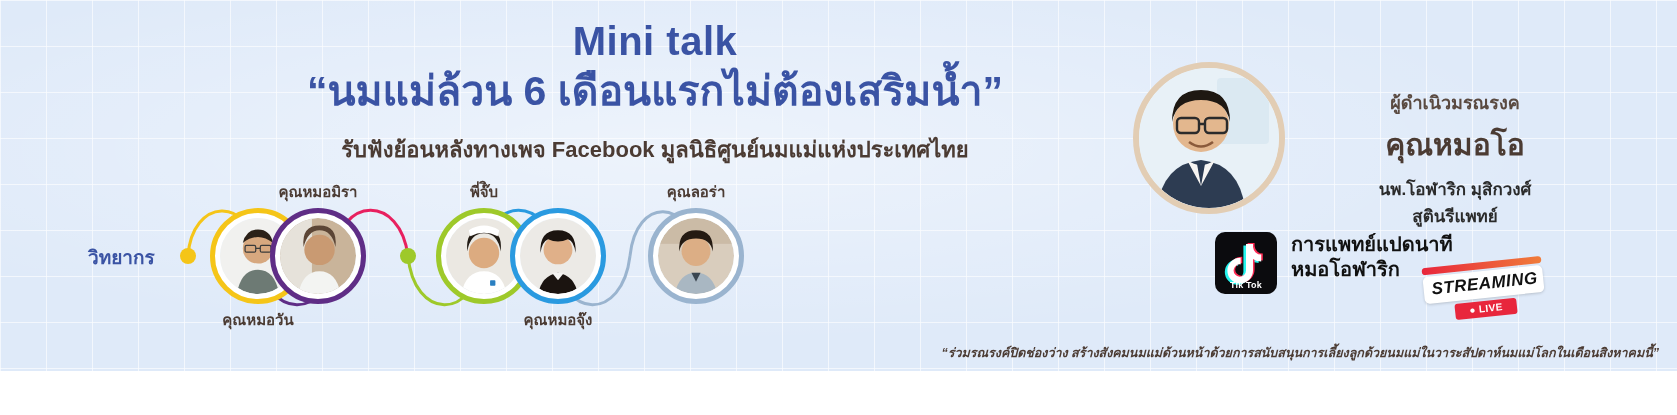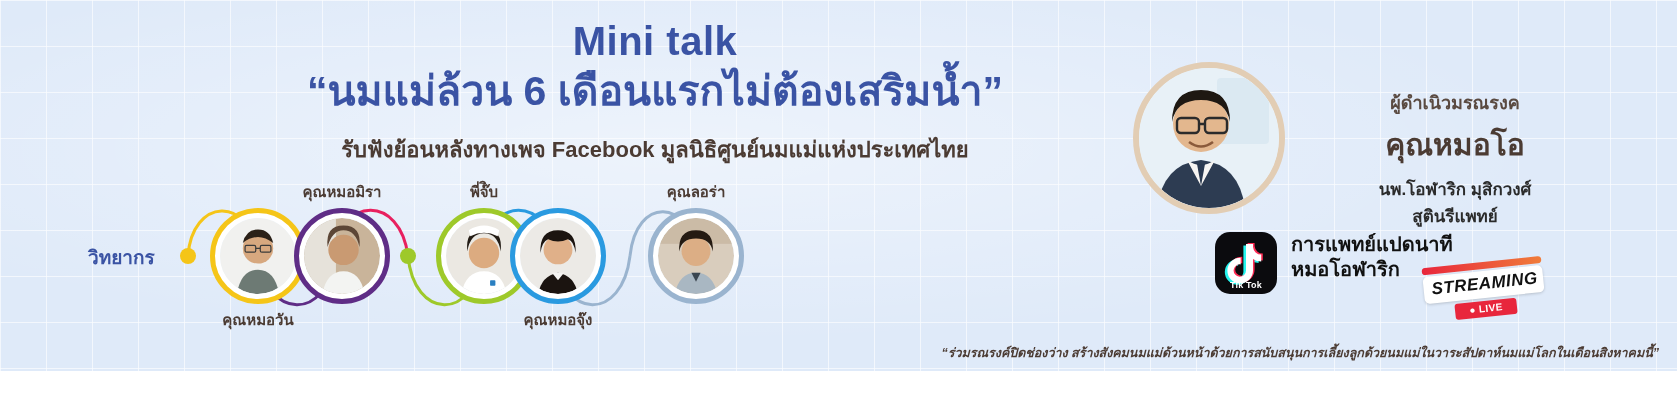--- a/index.html
+++ b/index.html
@@ -129,21 +129,21 @@
   .h-spec { font-size: 17px; font-weight: bold; color: #2b2b2b; }
 
   
   #tiktok-row {
     position: absolute;
     left: 1215px; top: 232px;
     display: flex; align-items: flex-start; gap: 14px;
   }
   #tiktok-logo {
     width: 62px; height: 62px;
-    border-radius: 15px;
+    border-radius: 10px;
     background: #0b0b0e;
     position: relative;
     flex: 0 0 auto;
   }
   #tiktok-logo .tt-label {
     position: absolute;
     left: 0; right: 0; bottom: 4px;
     text-align: center;
     color: #fff; font-size: 9px; font-weight: bold;
     letter-spacing: .2px;
@@ -241,21 +241,21 @@
             <rect x="33" y="36" width="14" height="9" rx="2" fill="none" stroke="#3a3a3a" stroke-width="1.6"></rect>
             <rect x="53" y="36" width="14" height="9" rx="2" fill="none" stroke="#3a3a3a" stroke-width="1.6"></rect>
             <line x1="47" y1="40" x2="53" y2="40" stroke="#3a3a3a" stroke-width="1.6"></line>
             <path d="M22 100 q6 -32 28 -32 q22 0 28 32z" fill="#6d7a74"></path>
           </svg>
         </div>
       </div>
       <div class="name below">คุณหมอวัน</div>
     </div>
 
-    <div class="sp" style="left:224px;">
+    <div class="sp" style="left:200px;">
       <div class="ring" style="border-color:#5f2d86;"></div>
       <div class="ring2">
         <div class="ph">
           <svg viewBox="0 0 100 100" preserveAspectRatio="xMidYMid slice">
             <rect width="100" height="100" fill="#c9b49a"></rect>
             <rect x="0" y="0" width="42" height="100" fill="#e6e2da"></rect>
             <circle cx="52" cy="42" r="20" fill="#c99a72"></circle>
             <path d="M31 38 q6 -22 21 -22 q16 0 21 22 q3 -28 -21 -28 q-24 0 -21 28z" fill="#5c4636"></path>
             <path d="M24 100 q6 -30 28 -30 q22 0 28 30z" fill="#f3f4f2"></path>
           </svg>

